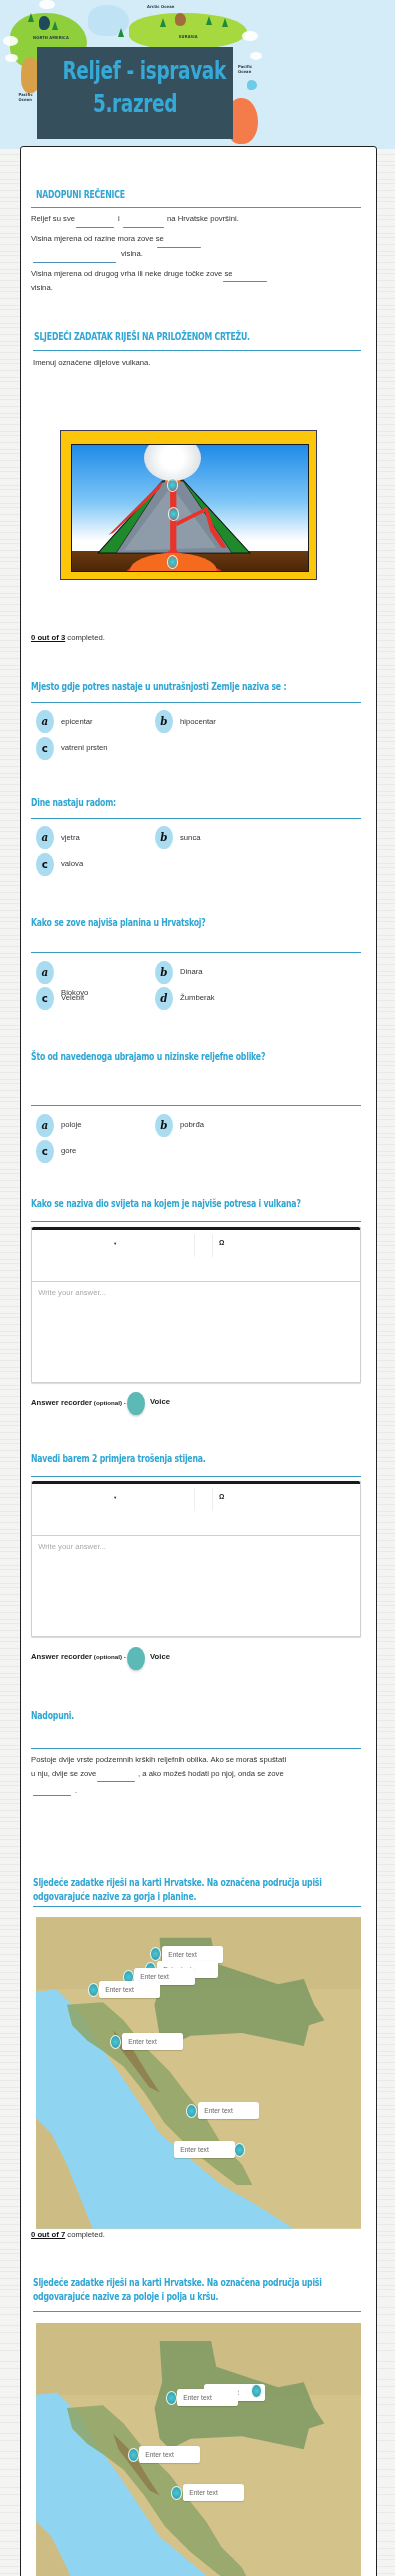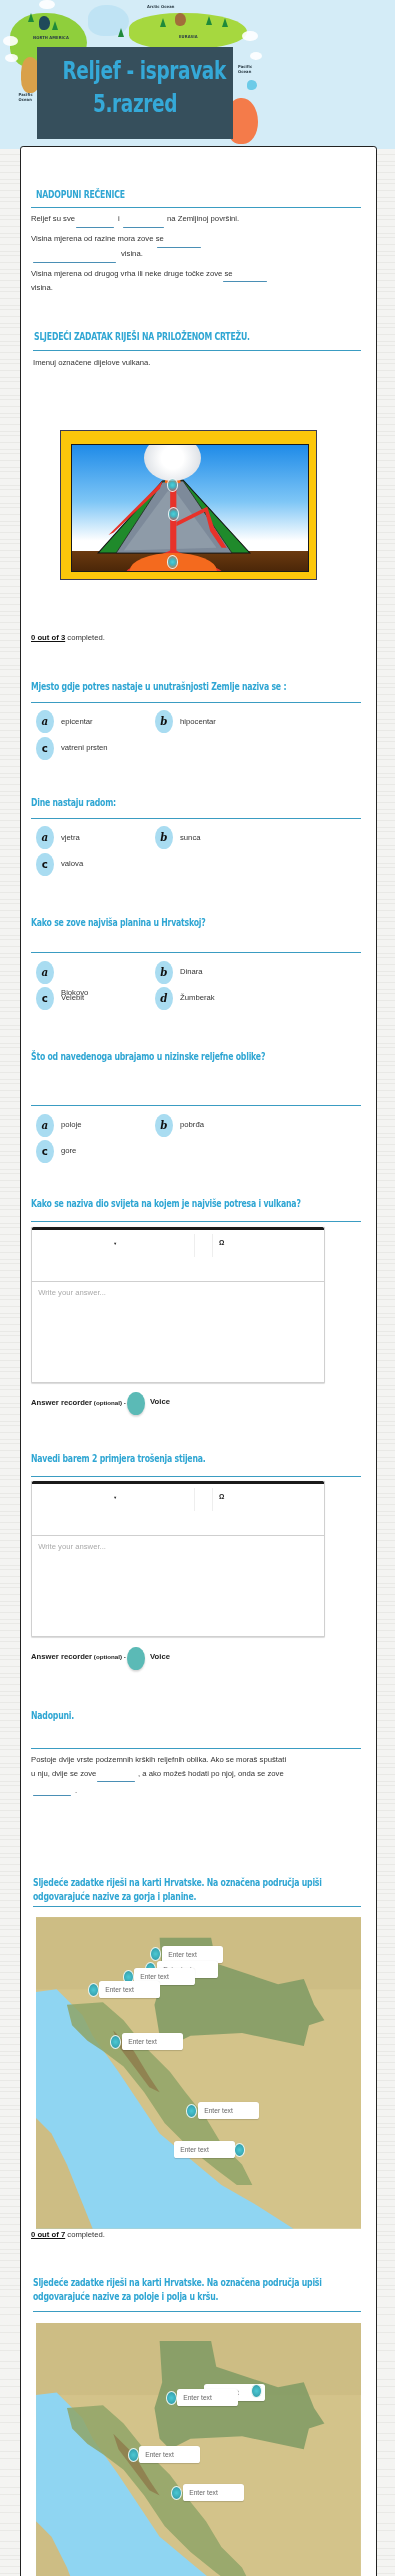--- a/index.html
+++ b/index.html
@@ -39,21 +39,21 @@
   .hr { position: absolute; left: 31px; width: 330px; height: 0.8px; background: #3a9cc2; }
   .body-text { position: absolute; left: 31px; font-size: 7.7px; color: #333; line-height: 10.3px; white-space: nowrap; }
   .blank { position: absolute; height: 1px; background: #4a8fb5; border-radius: 0.5px; }
   .opt-badge {
     position: absolute; width: 17.5px; height: 23px; border-radius: 50%;
     background: #a9dcf1; color: #111; text-align: center; line-height: 23px;
     font-family: "DejaVu Serif", serif; font-size: 10.3px; font-weight: bold; font-style: italic;
   }
   .opt-label { position: absolute; font-size: 7.7px; color: #333; line-height: 10.3px; }
   .editor {
-    position: absolute; left: 31px; width: 294px; border: 0.5px solid #d0d0d0; border-top: none;
+    position: absolute; left: 31px; width: 330px; border: 0.5px solid #d0d0d0; border-top: none;
     background: #fff; border-radius: 0 0 1.5px 1.5px; box-shadow: 0 0.5px 1px rgba(0,0,0,0.15);
   }
   .editor-topbar { position: absolute; left: 0; top: 0; width: 100%; height: 3.1px; background: #1a1a1a; border-radius: 1.5px 1.5px 0 0; }
   .editor-toolbar { position: absolute; left: 0; top: 3.1px; width: 100%; height: 52px; border-bottom: 0.8px solid #cfcfcf; }
   .tb-caret { position: absolute; left: 82px; top: 11.3px; font-size: 4.6px; color: #222; }
   .tb-sep1 { position: absolute; left: 162px; top: 4.1px; width: 0.5px; height: 23px; background: #eee; }
   .tb-sep2 { position: absolute; left: 180px; top: 4.1px; width: 0.5px; height: 23px; background: #eee; }
   .tb-omega { position: absolute; left: 187px; top: 9.3px; font-size: 6.7px; font-weight: bold; color: #222; }
   .editor-area { position: absolute; left: 6.2px; font-size: 7.7px; color: #aaa; }
   .recorder { position: absolute; left: 31px; font-size: 7.7px; font-weight: bold; color: #222; white-space: nowrap; }
@@ -122,21 +122,21 @@
 </div>
 
 <div class="card"></div>
 
 <div class="qtitle" style="top:188px;">NADOPUNI REČENICE</div>
 <div class="hr" style="top:207px;"></div>
 <span class="body-text" style="top:214px;">Reljef su sve</span>
 <div class="blank" style="left:76px;top:227px;width:38px;"></div>
 <span class="body-text" style="left:118px;top:214px;">i</span>
 <div class="blank" style="left:123px;top:227px;width:41px;"></div>
-<span class="body-text" style="left:167px;top:214px;">na Zemljinoj površini.</span>
+<span class="body-text" style="left:167px;top:214px;">na Hrvatske površini.</span>
 <span class="body-text" style="top:234px;">Visina mjerena od razine mora zove se</span>
 <div class="blank" style="left:157px;top:247px;width:44px;"></div>
 <div class="blank" style="left:33px;top:262px;width:83px;"></div>
 <span class="body-text" style="left:121px;top:249px;">visina.</span>
 <span class="body-text" style="top:269px;">Visina mjerena od drugog vrha ili neke druge točke zove se</span>
 <div class="blank" style="left:223px;top:281px;width:44px;"></div>
 <span class="body-text" style="top:283px;">visina.</span>
 
 <div class="qtitle" style="top:330px;left:34px;">SLJEDEĆI ZADATAK RIJEŠI NA PRILOŽENOM CRTEŽU.</div>
 <div class="hr" style="top:350px;left:33px;width:328px;"></div>

